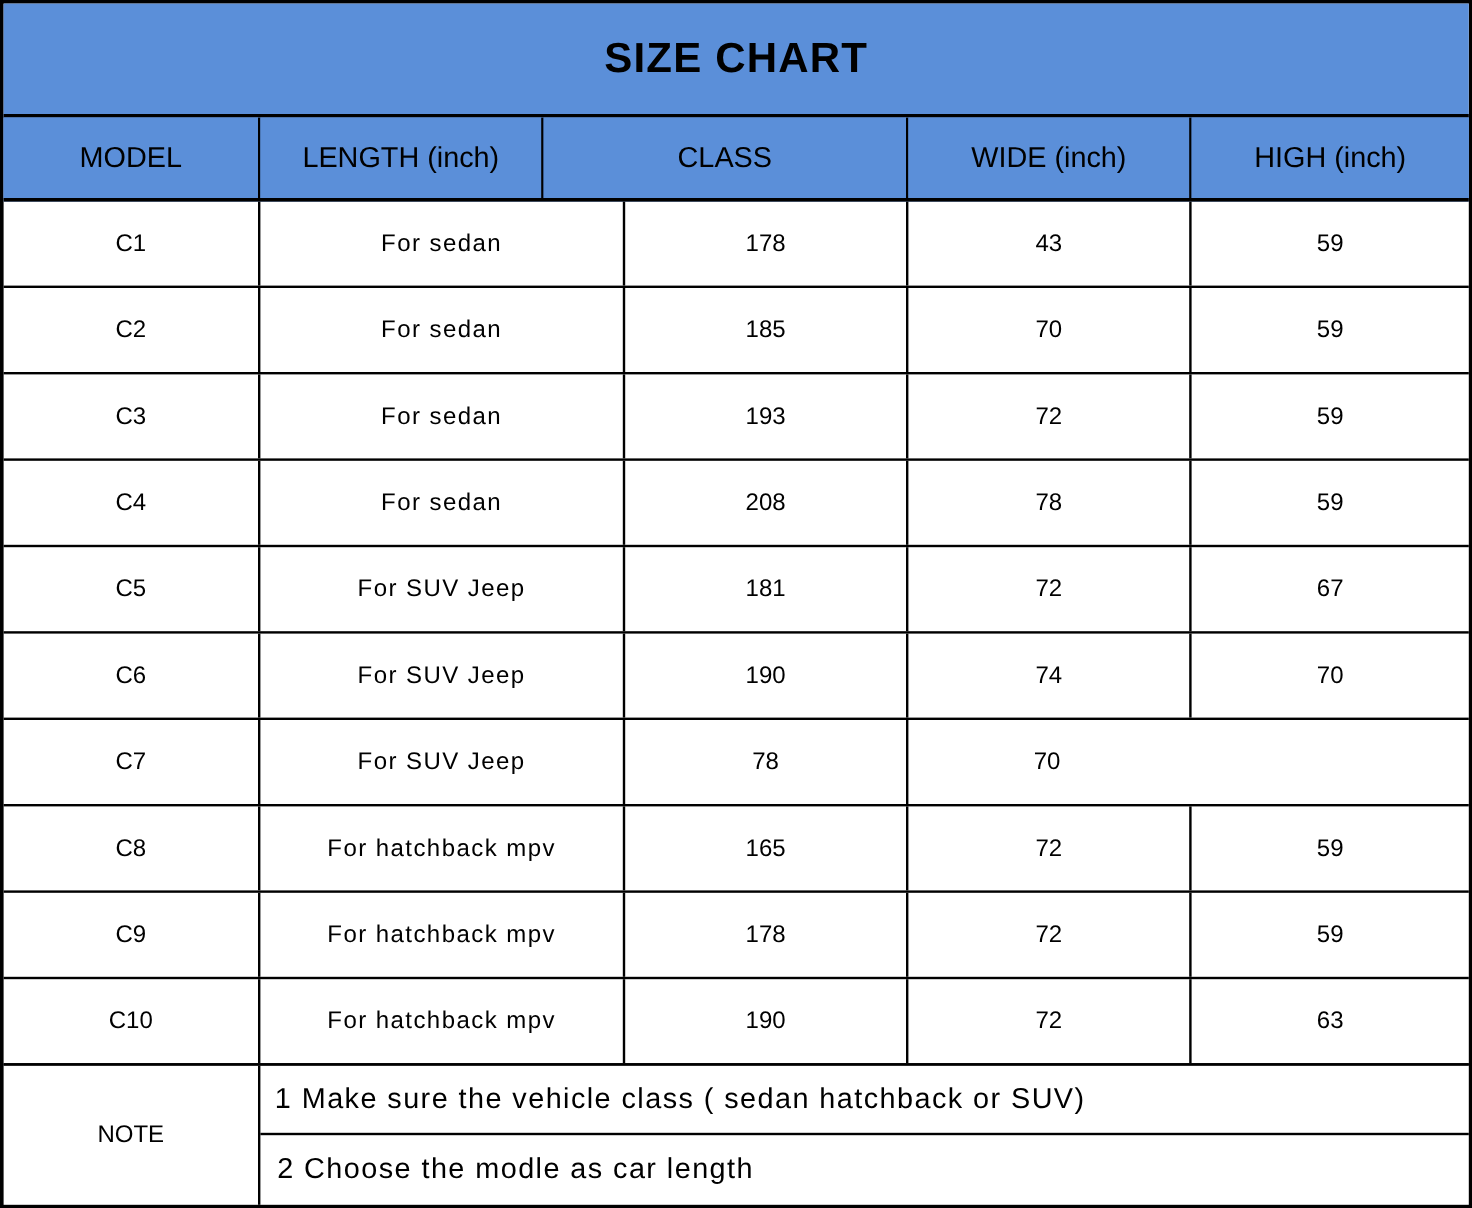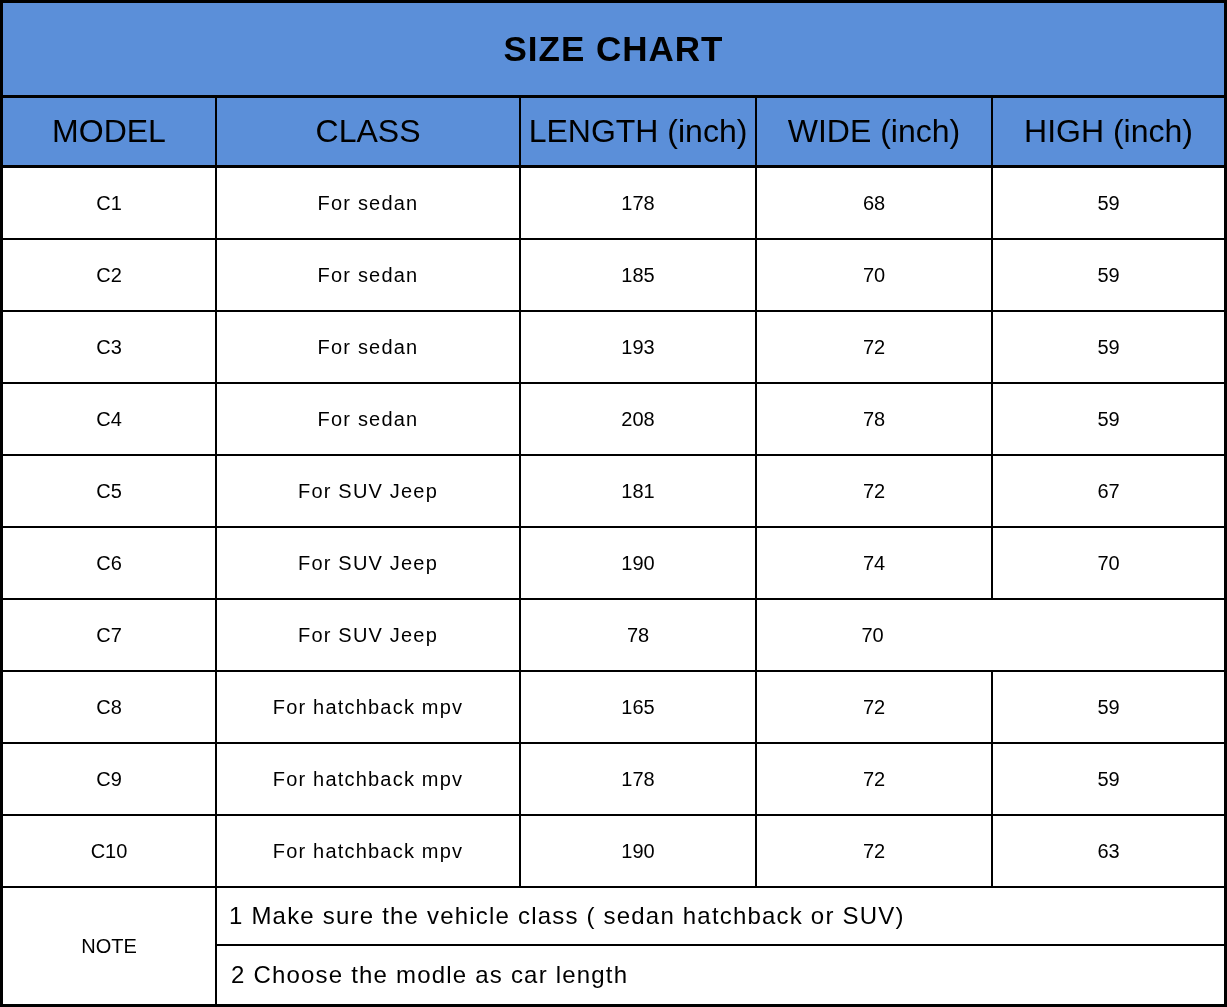--- a/index.html
+++ b/index.html
@@ -66,21 +66,21 @@
   .c-wide   { width: 236px; flex: 0 0 236px; }
   .c-high   { width: 231px; flex: 0 0 231px; }
 
   
   .head-row {
     height: 67px;
     background: #5b8fd9;
     border-bottom: 3px solid #000000;
   }
   .head-row .cell {
-    font-size: 32px;
+    font-size: 24px;
     background: #5b8fd9;
     color: #000000;
   }
   
   .data-row {
     height: 70px;
   }
   .data-row .cell.c-class {
     letter-spacing: 1.2px;
   }
@@ -124,31 +124,31 @@
 <body>
 
 <div class="sheet">
 
   <div class="title-row">
     <div class="title-text">SIZE CHART</div>
   </div>
 
   <div class="row head-row">
     <div class="cell c-model">MODEL</div>
+    <div class="cell c-length">LENGTH (inch)</div>
     <div class="cell c-class">CLASS</div>
-    <div class="cell c-length">LENGTH (inch)</div>
     <div class="cell c-wide">WIDE (inch)</div>
     <div class="cell c-high last">HIGH (inch)</div>
   </div>
 
   <div class="row data-row">
     <div class="cell c-model">C1</div>
     <div class="cell c-class">For  sedan</div>
     <div class="cell c-length">178</div>
-    <div class="cell c-wide">68</div>
+    <div class="cell c-wide">43</div>
     <div class="cell c-high last">59</div>
   </div>
 
   <div class="row data-row">
     <div class="cell c-model">C2</div>
     <div class="cell c-class">For  sedan</div>
     <div class="cell c-length">185</div>
     <div class="cell c-wide">70</div>
     <div class="cell c-high last">59</div>
   </div>

